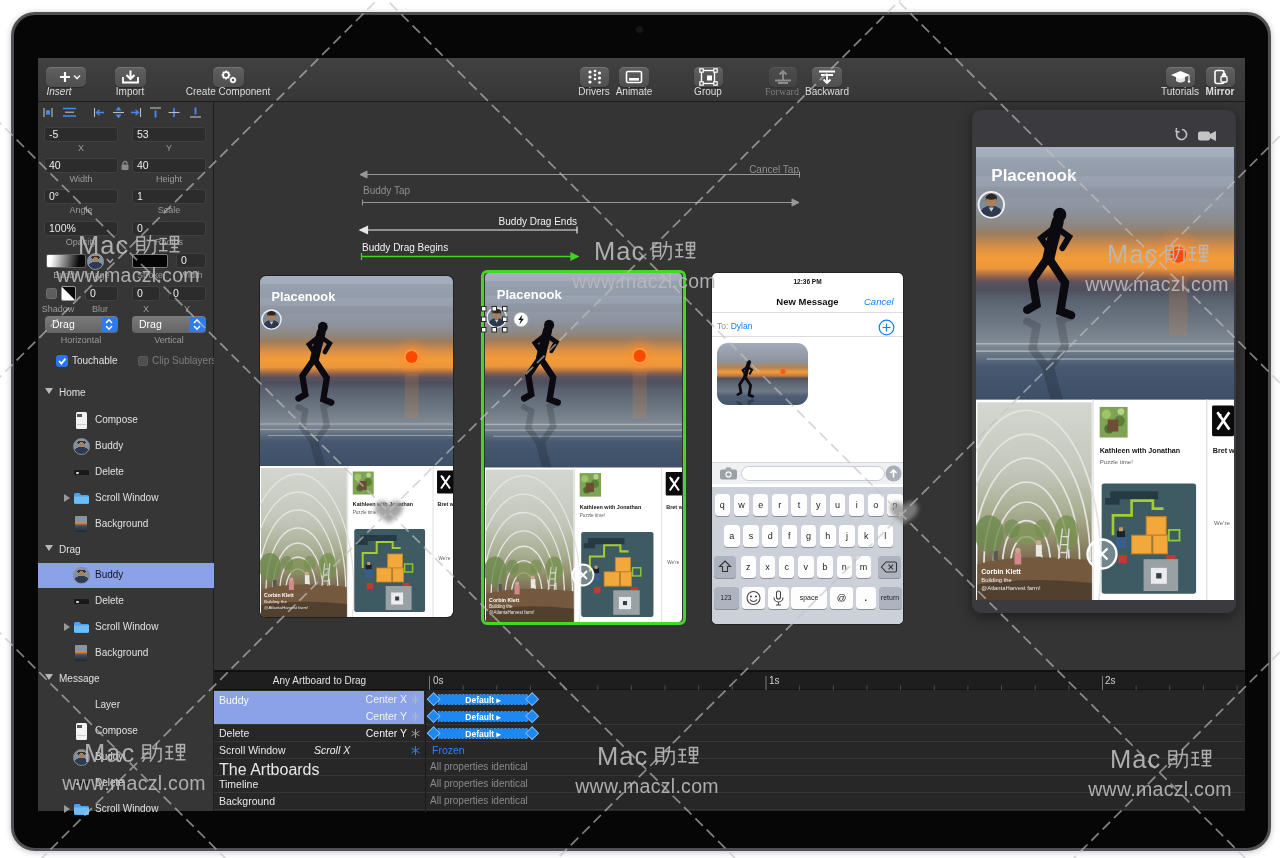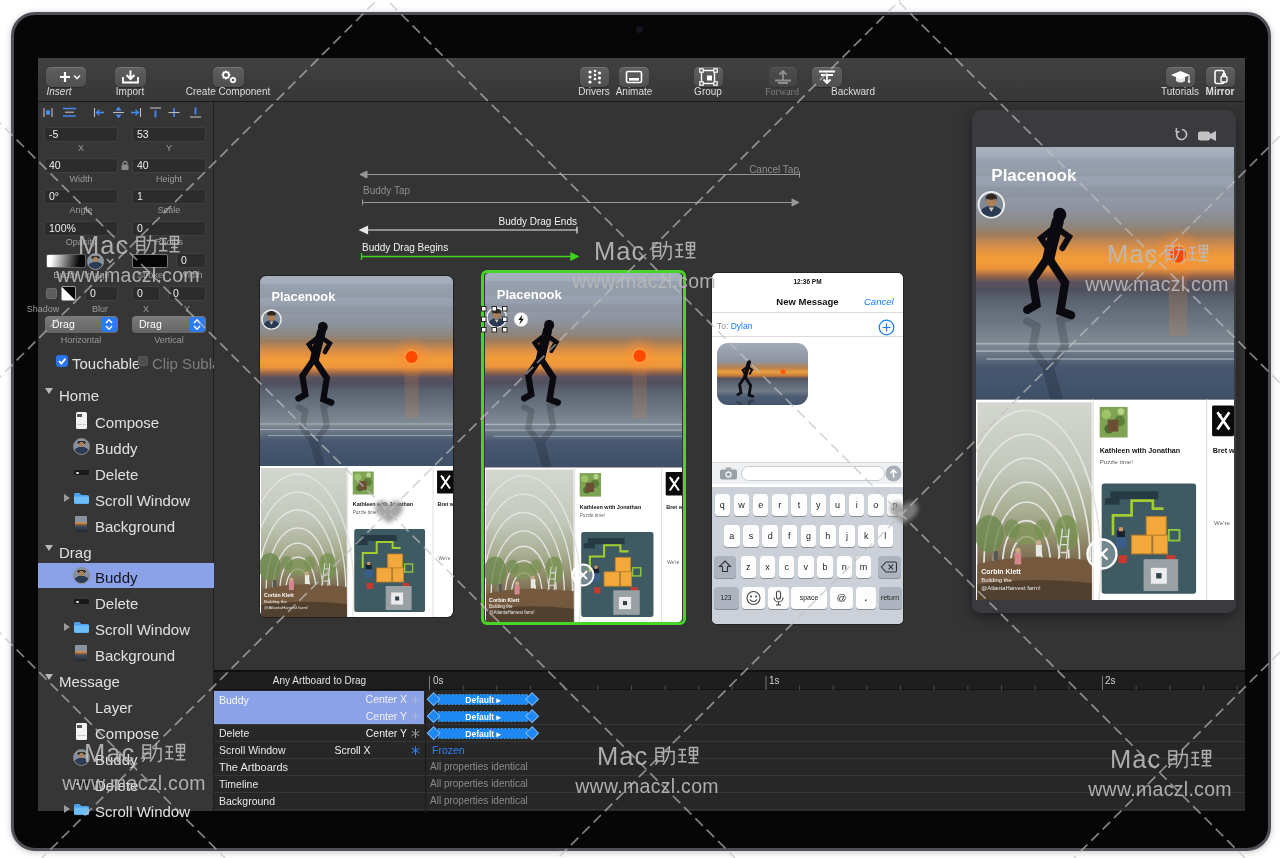--- a/index.html
+++ b/index.html
@@ -11,21 +11,21 @@
 #screen { position:absolute; left:38px; top:58px; width:1207px; height:753px; background:#000; overflow:hidden; }
 
 #toolbar { position:absolute; left:38px; top:58px; width:1207px; height:44px; background:linear-gradient(#414141,#373737); border-bottom:1px solid #1b1b1b; }
 .tbtn { position:absolute; top:9px; height:20px; border-radius:5px; background:linear-gradient(#606060,#4f4f4f); box-shadow:inset 0 1px 0 rgba(255,255,255,.14), 0 1px 1px rgba(0,0,0,.3); }
 .tlab { position:absolute; top:28px; font-size:10px; color:#dcdcdc; text-align:center; white-space:nowrap; transform:translateX(-50%); }
 
 #lpanel { position:absolute; left:38px; top:102px; width:176px; height:709px; background:#363636; border-right:1px solid #1e1e1e; }
 .fld { position:absolute; height:15px; background:#2c2c2c; border:1px solid #404040; border-radius:3px; color:#ececec; font-size:10.5px; line-height:13px; padding-left:4px;
   background-image:radial-gradient(circle, #505050 22%, transparent 23%); background-size:4px 4px; background-position:22px 6px; background-repeat:repeat-x; }
 .plab { position:absolute; font-size:9px; color:#9b9b9b; transform:translateX(-50%); white-space:nowrap; }
-.item { position:absolute; font-size:15px; color:#e0e0e0; white-space:nowrap; }
+.item { position:absolute; font-size:10px; color:#e0e0e0; white-space:nowrap; }
 .tri-d { position:absolute; width:0; height:0; border-left:4.5px solid transparent; border-right:4.5px solid transparent; border-top:6px solid #b8b8b8; }
 .tri-r { position:absolute; width:0; height:0; border-top:4.5px solid transparent; border-bottom:4.5px solid transparent; border-left:6px solid #9a9a9a; }
 
 #canvas { position:absolute; left:214px; top:102px; width:1031px; height:568px; background:#343434; }
 
 #timeline { position:absolute; left:214px; top:670px; width:1031px; height:141px; background:#272727; border-top:2px solid #101010; }
 
 svg { display:block; }
 </style>
 </head>
@@ -123,21 +123,21 @@
         <path d="M16.5 9.5 v-1.5 a1.5 1.5 0 0 1 3 0 v1.5" stroke="#fff" stroke-width="1.3" fill="none"></path>
       </svg>
   </div>
   <div class="tlab" style="left:21px;font-style:italic;">Insert</div>
   <div class="tlab" style="left:92px;">Import</div>
   <div class="tlab" style="left:190px;">Create Component</div>
   <div class="tlab" style="left:556px;">Drivers</div>
   <div class="tlab" style="left:596px;">Animate</div>
   <div class="tlab" style="left:670px;">Group</div>
   <div class="tlab" style="left:744px; color:#7d7d7d;font-family:Liberation Serif, serif;">Forward</div>
-  <div class="tlab" style="left:815px;text-align:center;">Backward</div>
+  <div class="tlab" style="left:789px;text-align:center;">Backward</div>
   <div class="tlab" style="left:1142px;">Tutorials</div>
   <div class="tlab" style="left:1182px;font-weight:bold;">Mirror</div>
 </div>
 <div id="lpanel">
 
   <svg class="abs" style="left:0;top:2px;" width="176" height="17">
     <g stroke="#bdbdbd" stroke-width="1.1">
       <path d="M6 4 v9 M14 4 v9"></path>
         <rect x="8" y="6.3" width="4" height="4.4" fill="#4789f2" stroke="none"></rect>
       <path d="M25 4.5 h13 M25 12 h13" stroke="#4789f2" stroke-width="1.6"></path>
@@ -190,21 +190,21 @@
   <div class="plab" style="left:28px;top:168px;">Buddy</div>
     <div class="plab" style="left:59px;top:168px;">Image</div>
     <div class="plab" style="left:112px;top:168px;">Stroke</div>
     <div class="plab" style="left:153px;top:168px;">Width</div>
 
   <div class="abs" style="left:8px;top:186px;width:11px;height:11px;border-radius:2.5px;background:#5d5d5d;border:1px solid #6e6e6e;"></div>
   <div class="abs" style="left:23px;top:184px;width:15px;height:15px;border:1px solid #9a9a9a;border-radius:2px;background:linear-gradient(45deg,#ffffff 49%,#0a0a0a 51%);"></div>
   <div class="fld" style="left:47px;top:184px;width:33px;">0</div>
   <div class="fld" style="left:94px;top:184px;width:28px;">0</div>
   <div class="fld" style="left:130px;top:184px;width:38px;">0</div>
-  <div class="plab" style="left:5px;top:202px;text-align:right;">Shadow</div>
+  <div class="plab" style="left:20px;top:202px;text-align:right;">Shadow</div>
     <div class="plab" style="left:62px;top:202px;">Blur</div>
     <div class="plab" style="left:108px;top:202px;">X</div>
     <div class="plab" style="left:149px;top:202px;">Y</div>
 
   <div class="abs" style="left:7px;top:214px;width:73px;height:17px;border-radius:4px;background:linear-gradient(#7b7b7b,#646464);color:#fff;font-size:10.5px;line-height:17px;padding-left:7px;">Drag</div>
   <div class="abs" style="left:63px;top:215px;width:16px;height:15px;border-radius:3px;background:#2d7bf0;">
       <svg width="16" height="15">
         <path d="M5 6 l3-3.2 3 3.2 M5 9 l3 3.2 3-3.2" stroke="#fff" stroke-width="1.5" fill="none"></path>
       </svg>
     </div>
@@ -711,30 +711,30 @@
 <div class="abs" style="left:5px;top:55px;font-size:10.5px;color:#e8e8e8;">Delete</div>
 <div class="abs" style="left:100px;top:55px;width:93px;text-align:right;font-size:10.5px;color:#f2f2f2;">Center Y</div>
 <div class="abs" style="left:197px;top:57px;">
       <svg width="9" height="9" style="vertical-align:-1px;">
         <g stroke="#9a9a9a" stroke-width="1">
           <path d="M4.5 0 V9 M0.6 2.2 L8.4 6.8 M8.4 2.2 L0.6 6.8"></path>
         </g>
       </svg>
     </div>
 <div class="abs" style="left:5px;top:72px;font-size:10.5px;color:#e8e8e8;">Scroll Window</div>
-<div class="abs" style="left:92px;top:72px;width:93px;text-align:center;font-size:10.5px;color:#f2f2f2;">Scroll X</div>
+<div class="abs" style="left:100px;top:72px;width:93px;text-align:left;font-size:10.5px;color:#f2f2f2;font-style:italic;">Scroll X</div>
 <div class="abs" style="left:197px;top:74px;">
       <svg width="9" height="9" style="vertical-align:-1px;">
         <g stroke="#2f80f7" stroke-width="1">
           <path d="M4.5 0 V9 M0.6 2.2 L8.4 6.8 M8.4 2.2 L0.6 6.8"></path>
         </g>
       </svg>
     </div>
 <div class="abs" style="left:218px;top:72px;font-size:10.5px;color:#2f80f7;">Frozen</div>
-<div class="abs" style="left:5px;top:89px;font-size:11px;color:#e8e8e8;">The Artboards</div>
+<div class="abs" style="left:5px;top:89px;font-size:16px;color:#e8e8e8;">The Artboards</div>
 <div class="abs" style="left:216px;top:89px;font-size:10px;color:#8b8b8b;">All properties identical</div>
 <div class="abs" style="left:5px;top:106px;font-size:10.5px;color:#e8e8e8;">Timeline</div>
 <div class="abs" style="left:216px;top:106px;font-size:10px;color:#8b8b8b;">All properties identical</div>
 <div class="abs" style="left:5px;top:123px;font-size:10.5px;color:#e8e8e8;">Background</div>
 <div class="abs" style="left:216px;top:123px;font-size:10px;color:#8b8b8b;">All properties identical</div>
 <div class="abs" style="left:211px;top:0;width:1px;height:141px;background:#1a1a1a;"></div>
 <svg class="abs" style="left:212px;top:20px;" width="114" height="15">
 <rect x="12" y="2.5" width="90" height="10" fill="#1d87f2"></rect>
 <rect x="12" y="2.5" width="90" height="10" fill="none" stroke="#5aa9f7" stroke-width=".8" stroke-dasharray="1.5 2"></rect>
 <rect x="3" y="3" transform="rotate(45 8 7.5)" width="9" height="9" fill="#1d87f2" stroke="#7ab8f8" stroke-width="1"></rect>

